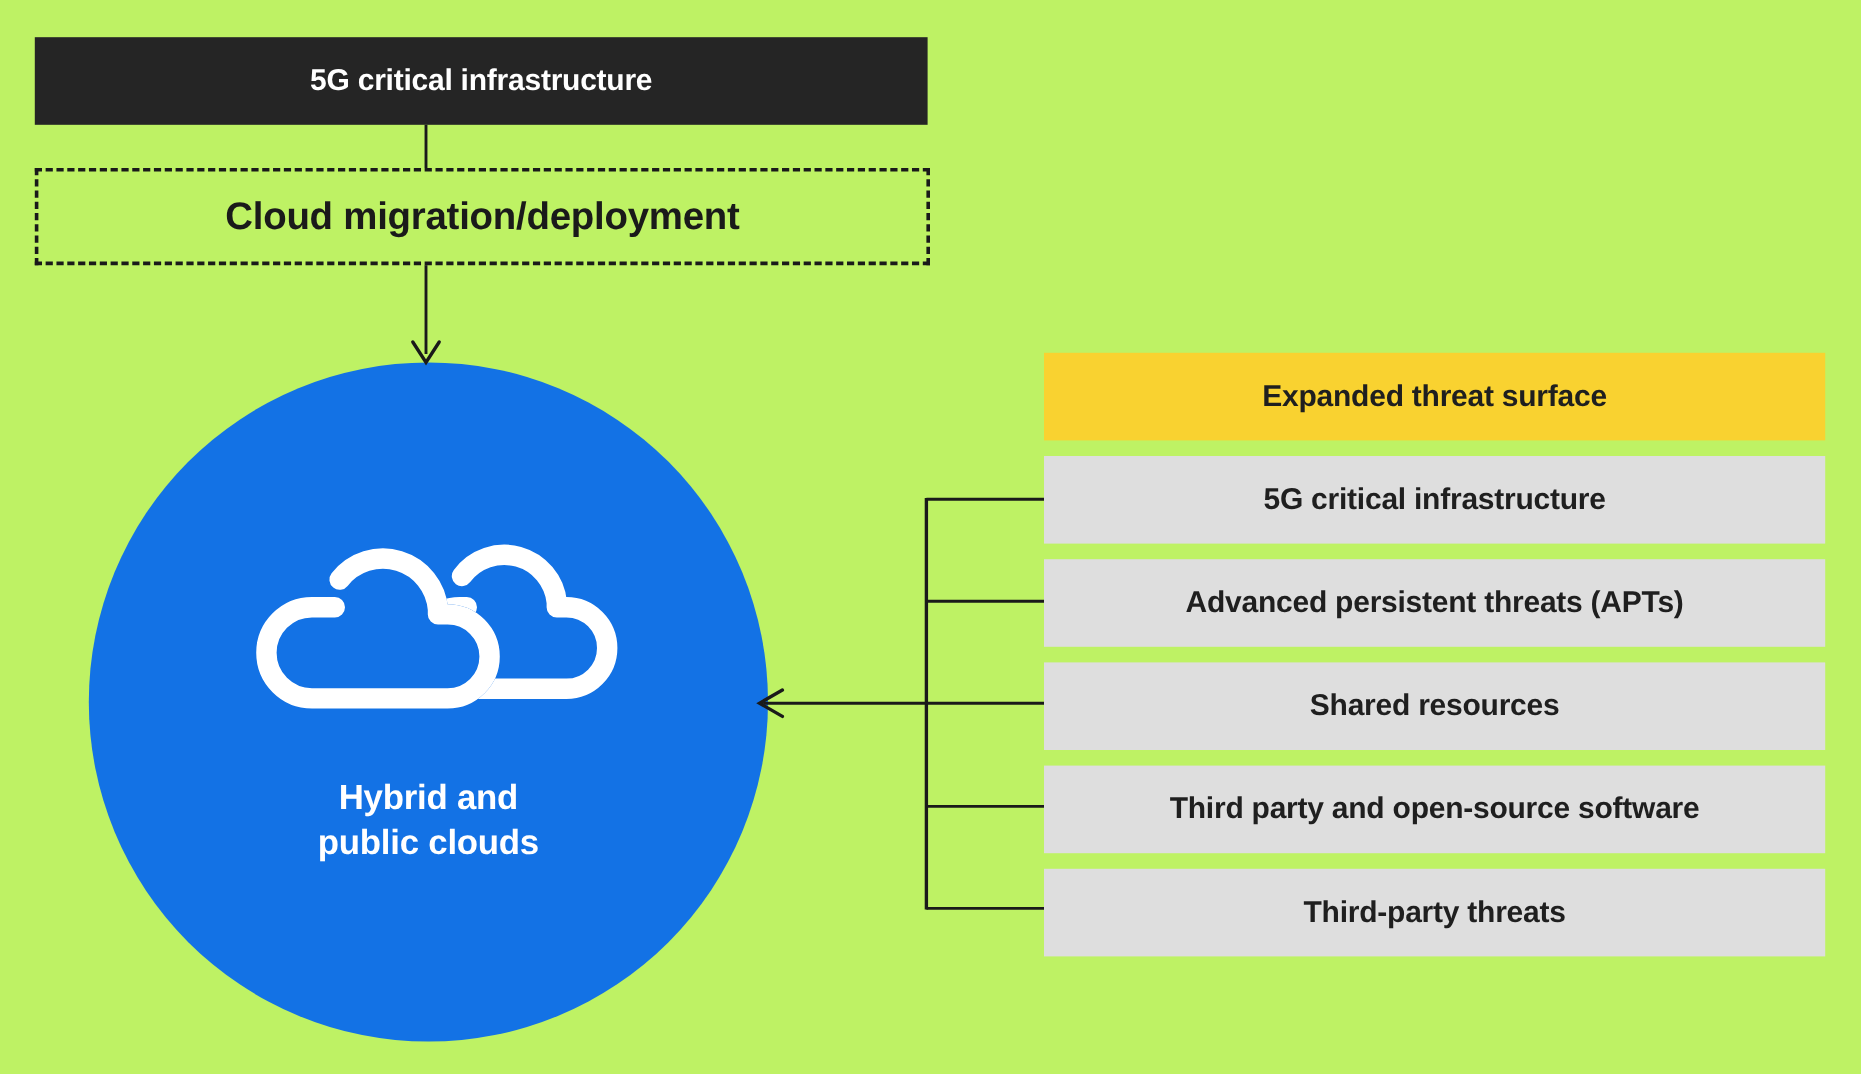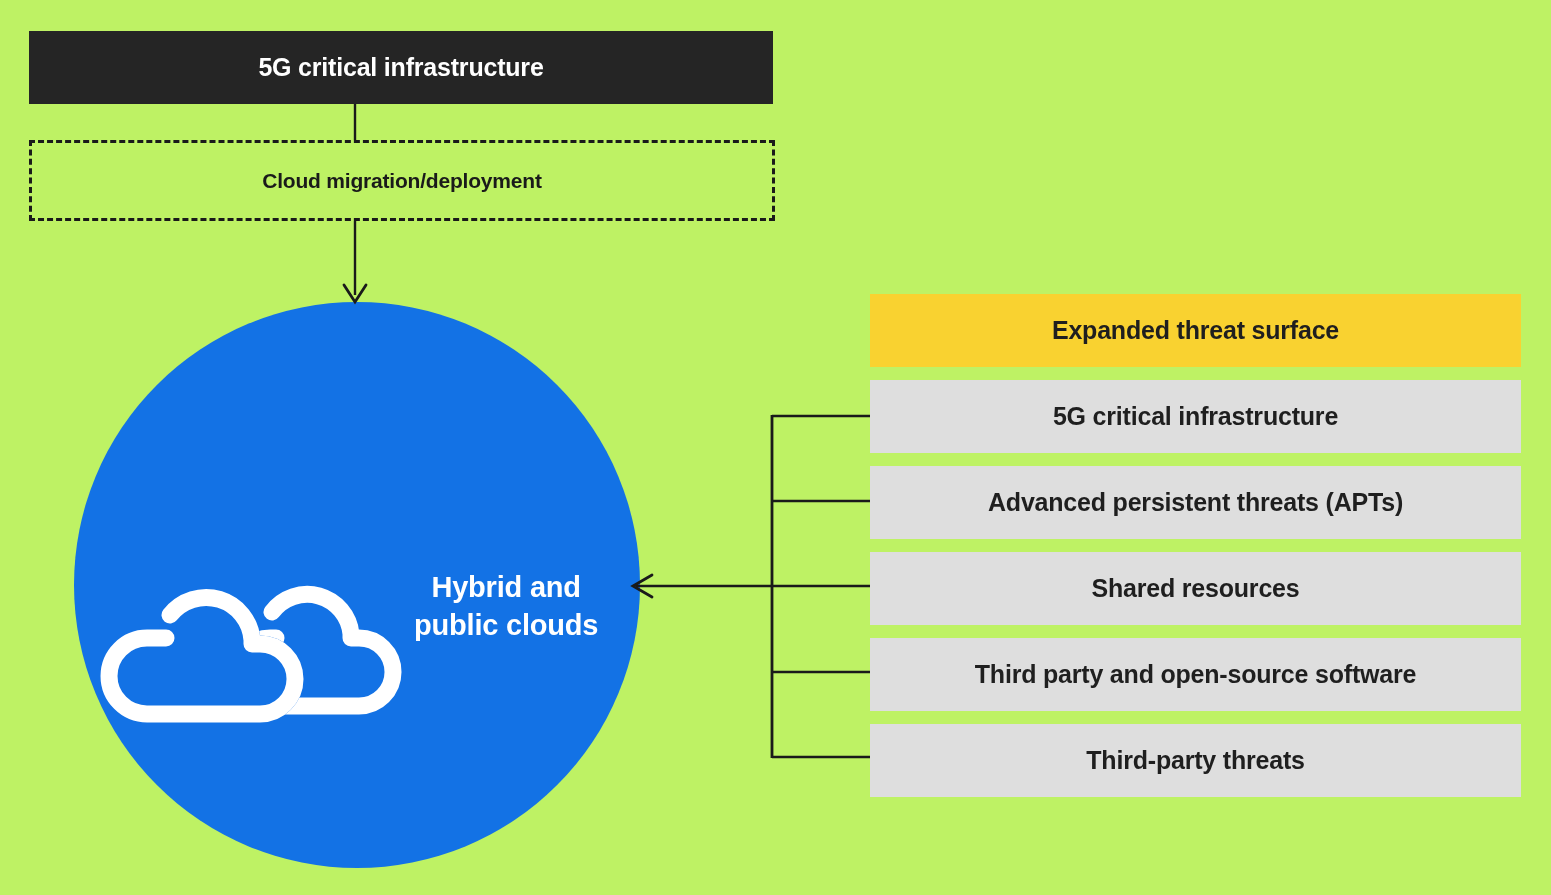--- a/index.html
+++ b/index.html
@@ -51,37 +51,38 @@
     height: 81px;
     border: 3px dashed #1a1a1a;
     box-sizing: border-box;
     display: flex;
     align-items: center;
     justify-content: center;
     background: transparent;
   }
   .dashed-box .label {
     color: #1a1a1a;
-    font-size: 21px;
+    font-size: 32px;
     font-weight: bold;
     letter-spacing: -0.2px;
     text-align: center;
     line-height: 1.1;
   }
 
   
   .cloud-circle {
     position: absolute;
     left: 74px;
     top: 302px;
     width: 566px;
     height: 566px;
     border-radius: 50%;
     background: #1372E5;
     display: flex;
+    flex-direction: column;
     align-items: center;
     justify-content: flex-start;
     box-sizing: border-box;
   }
   .cloud-icon-wrap {
     margin-top: 137px;
     width: 340px;
     height: 165px;
     display: block;
   }

